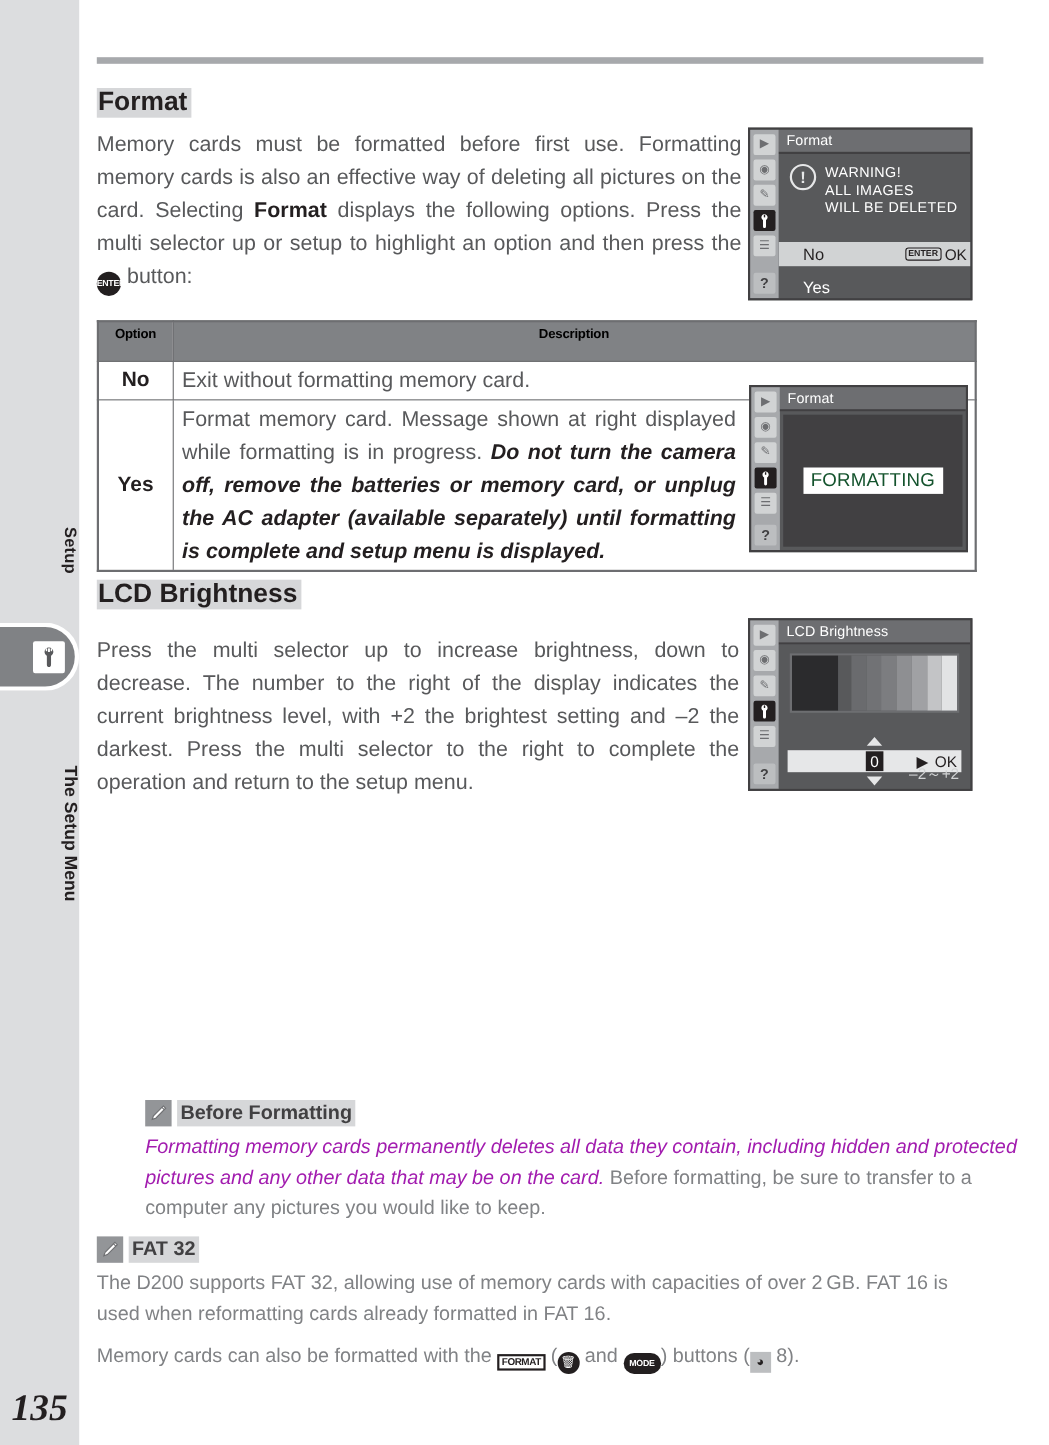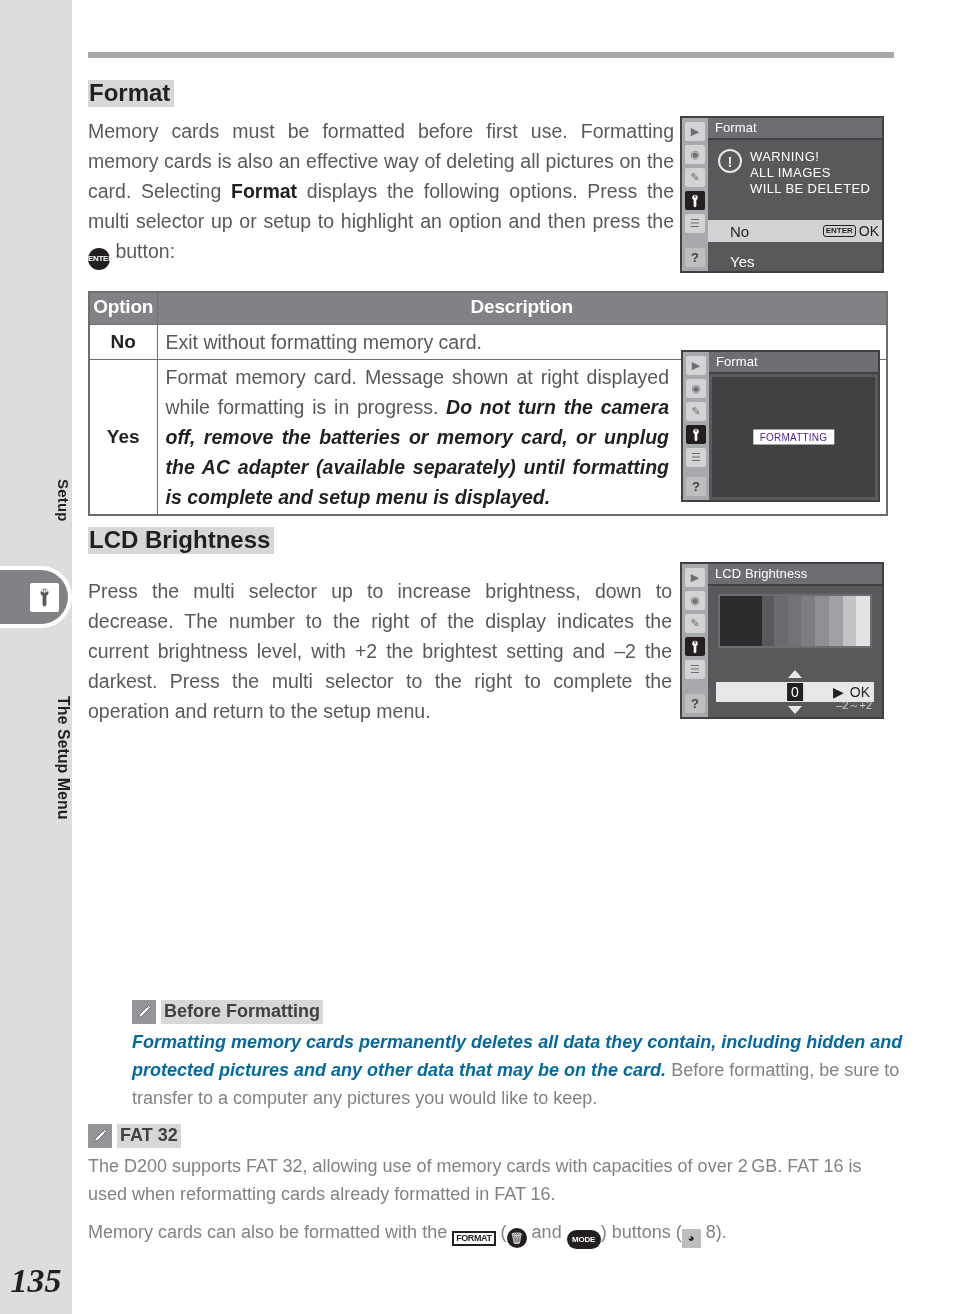--- a/index.html
+++ b/index.html
@@ -97,23 +97,23 @@
     text-align:center; letter-spacing:-.3px;
   }
 
   
   #option-table {
     position:absolute; left:0; top:291px; width:800px;
     border-collapse:collapse;
     border:2px solid #6d6e71;
   }
   #option-table th {
-    background:#808285; color:#ffffff;
-    font-size:19px; font-weight:bold;
-    padding:3px 0 6px;
+    background:#808285; color:#000000;
+    font-size:12px; font-weight:bold;
+    padding:3px 0 18px;
     border:1px solid #6d6e71;
     letter-spacing:-.2px;
   }
   #option-table td {
     border:1px solid #6d6e71;
     vertical-align:middle;
   }
   td.opt-col {
     width:68px; text-align:center;
     font-size:19px; font-weight:bold; color:#231f20;
@@ -182,22 +182,22 @@
   .row-yes {
     position:absolute; left:22px; top:113px;
     color:#ffffff; font-size:15px;
   }
 
   
   #lcd-formatting { position:absolute; left:593px; top:350px; width:199px; height:152px; }
   #lcd-formatting .lcd-main { background:#414042; margin:3px; }
   .formatting-pill {
     position:absolute; left:50%; top:50%; transform:translate(-50%,-50%);
-    background:#ffffff; color:#4c1d95;
-    font-size:10px; padding:2px 7px; letter-spacing:.2px;
+    background:#ffffff; color:#14532d;
+    font-size:17px; padding:2px 7px; letter-spacing:.2px;
   }
 
   
   #lcd-bright { position:absolute; left:592px; top:562px; width:204px; height:157px; }
   .bright-bars {
     display:flex; gap:0; margin:8px 10px 0 10px; height:54px;
     border:2px solid #6d6e71;
   }
   .bar-dark { width:28%; background:#2b2b2d; }
   .bar-gap  { width:8%;  background:#58595b; border:none; }
@@ -216,21 +216,21 @@
   }
   .ok-right { margin-left:auto; font-size:14px; color:#231f20; display:flex; align-items:center; gap:2px;}
   .caret {
     position:absolute; left:50%; transform:translateX(-50%);
     width:0; height:0; border-left:7px solid transparent; border-right:7px solid transparent;
   }
   .caret.up   { top:84px; border-bottom:8px solid #e6e7e8; }
   .caret.down { top:120px; border-top:8px solid #e6e7e8; }
   .range-lab {
     position:absolute; right:10px; bottom:4px;
-    color:#d1d3d4; font-size:11px;
+    color:#d1d3d4; font-size:14px;
   }
 
   
   .note { position:absolute; left:0; width:806px; }
   #note-before { top:1000px;margin-left:44px; }
   #note-fat    { top:1124px; }
   #note-two    { top:1218px; }
 
   .note-head { display:flex; align-items:center; gap:5px; margin-bottom:4px; }
   .note-icon {
@@ -238,21 +238,21 @@
     display:flex; align-items:center; justify-content:center;
   }
   .note-title {
     font-size:18px; font-weight:bold; color:#414042;
     background:#d6d7d9; padding:0 3px 1px; line-height:1.25;
   }
   .note-body {
     font-size:18px; line-height:28px; color:#808285; font-weight:300;
     text-align:left;
   }
-  .note-body i { font-style:italic; font-weight:bold; color:#0369a1; }
+  .note-body i { font-style:italic; font-weight:normal; color:#a21caf; }
 
   
   .btn-format {
     display:inline-block; vertical-align:-3px;
     border:2px solid #231f20; background:#ffffff; color:#231f20;
     font-size:9px; font-weight:bold; padding:1px 2px; line-height:1;
     letter-spacing:-.4px; position:relative;
   }
   .btn-round {
     display:inline-block; vertical-align:-4px;

